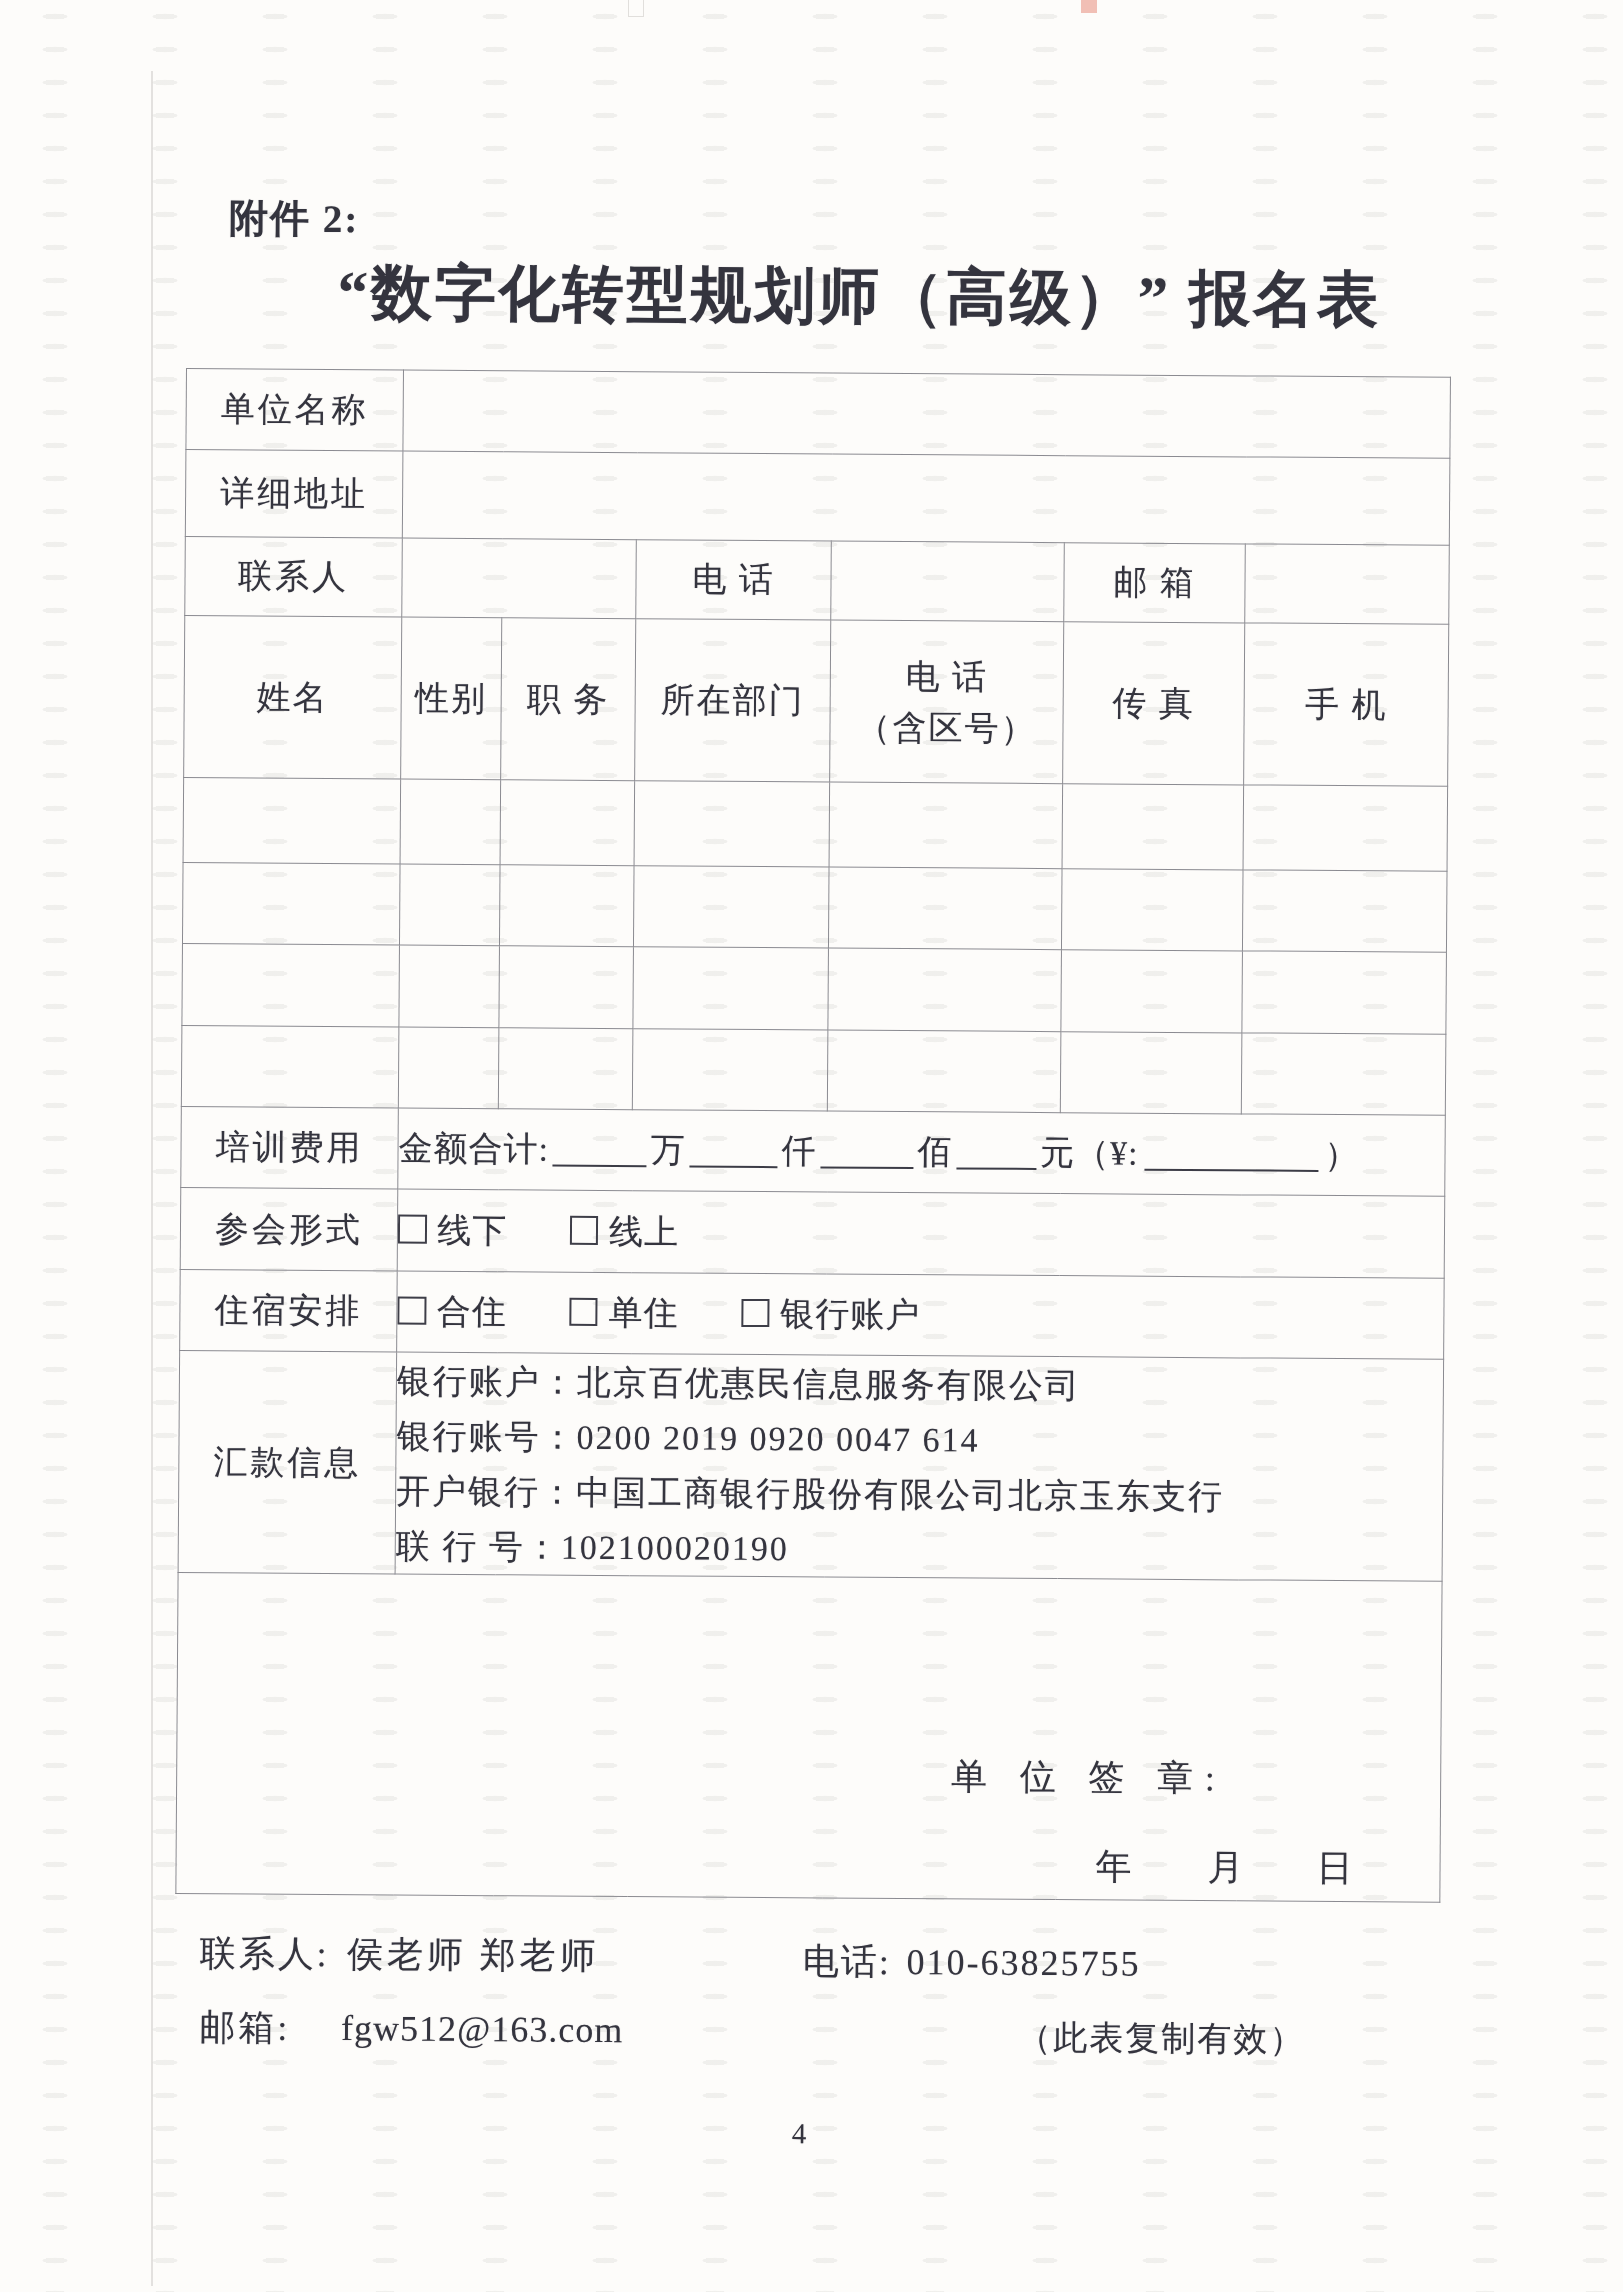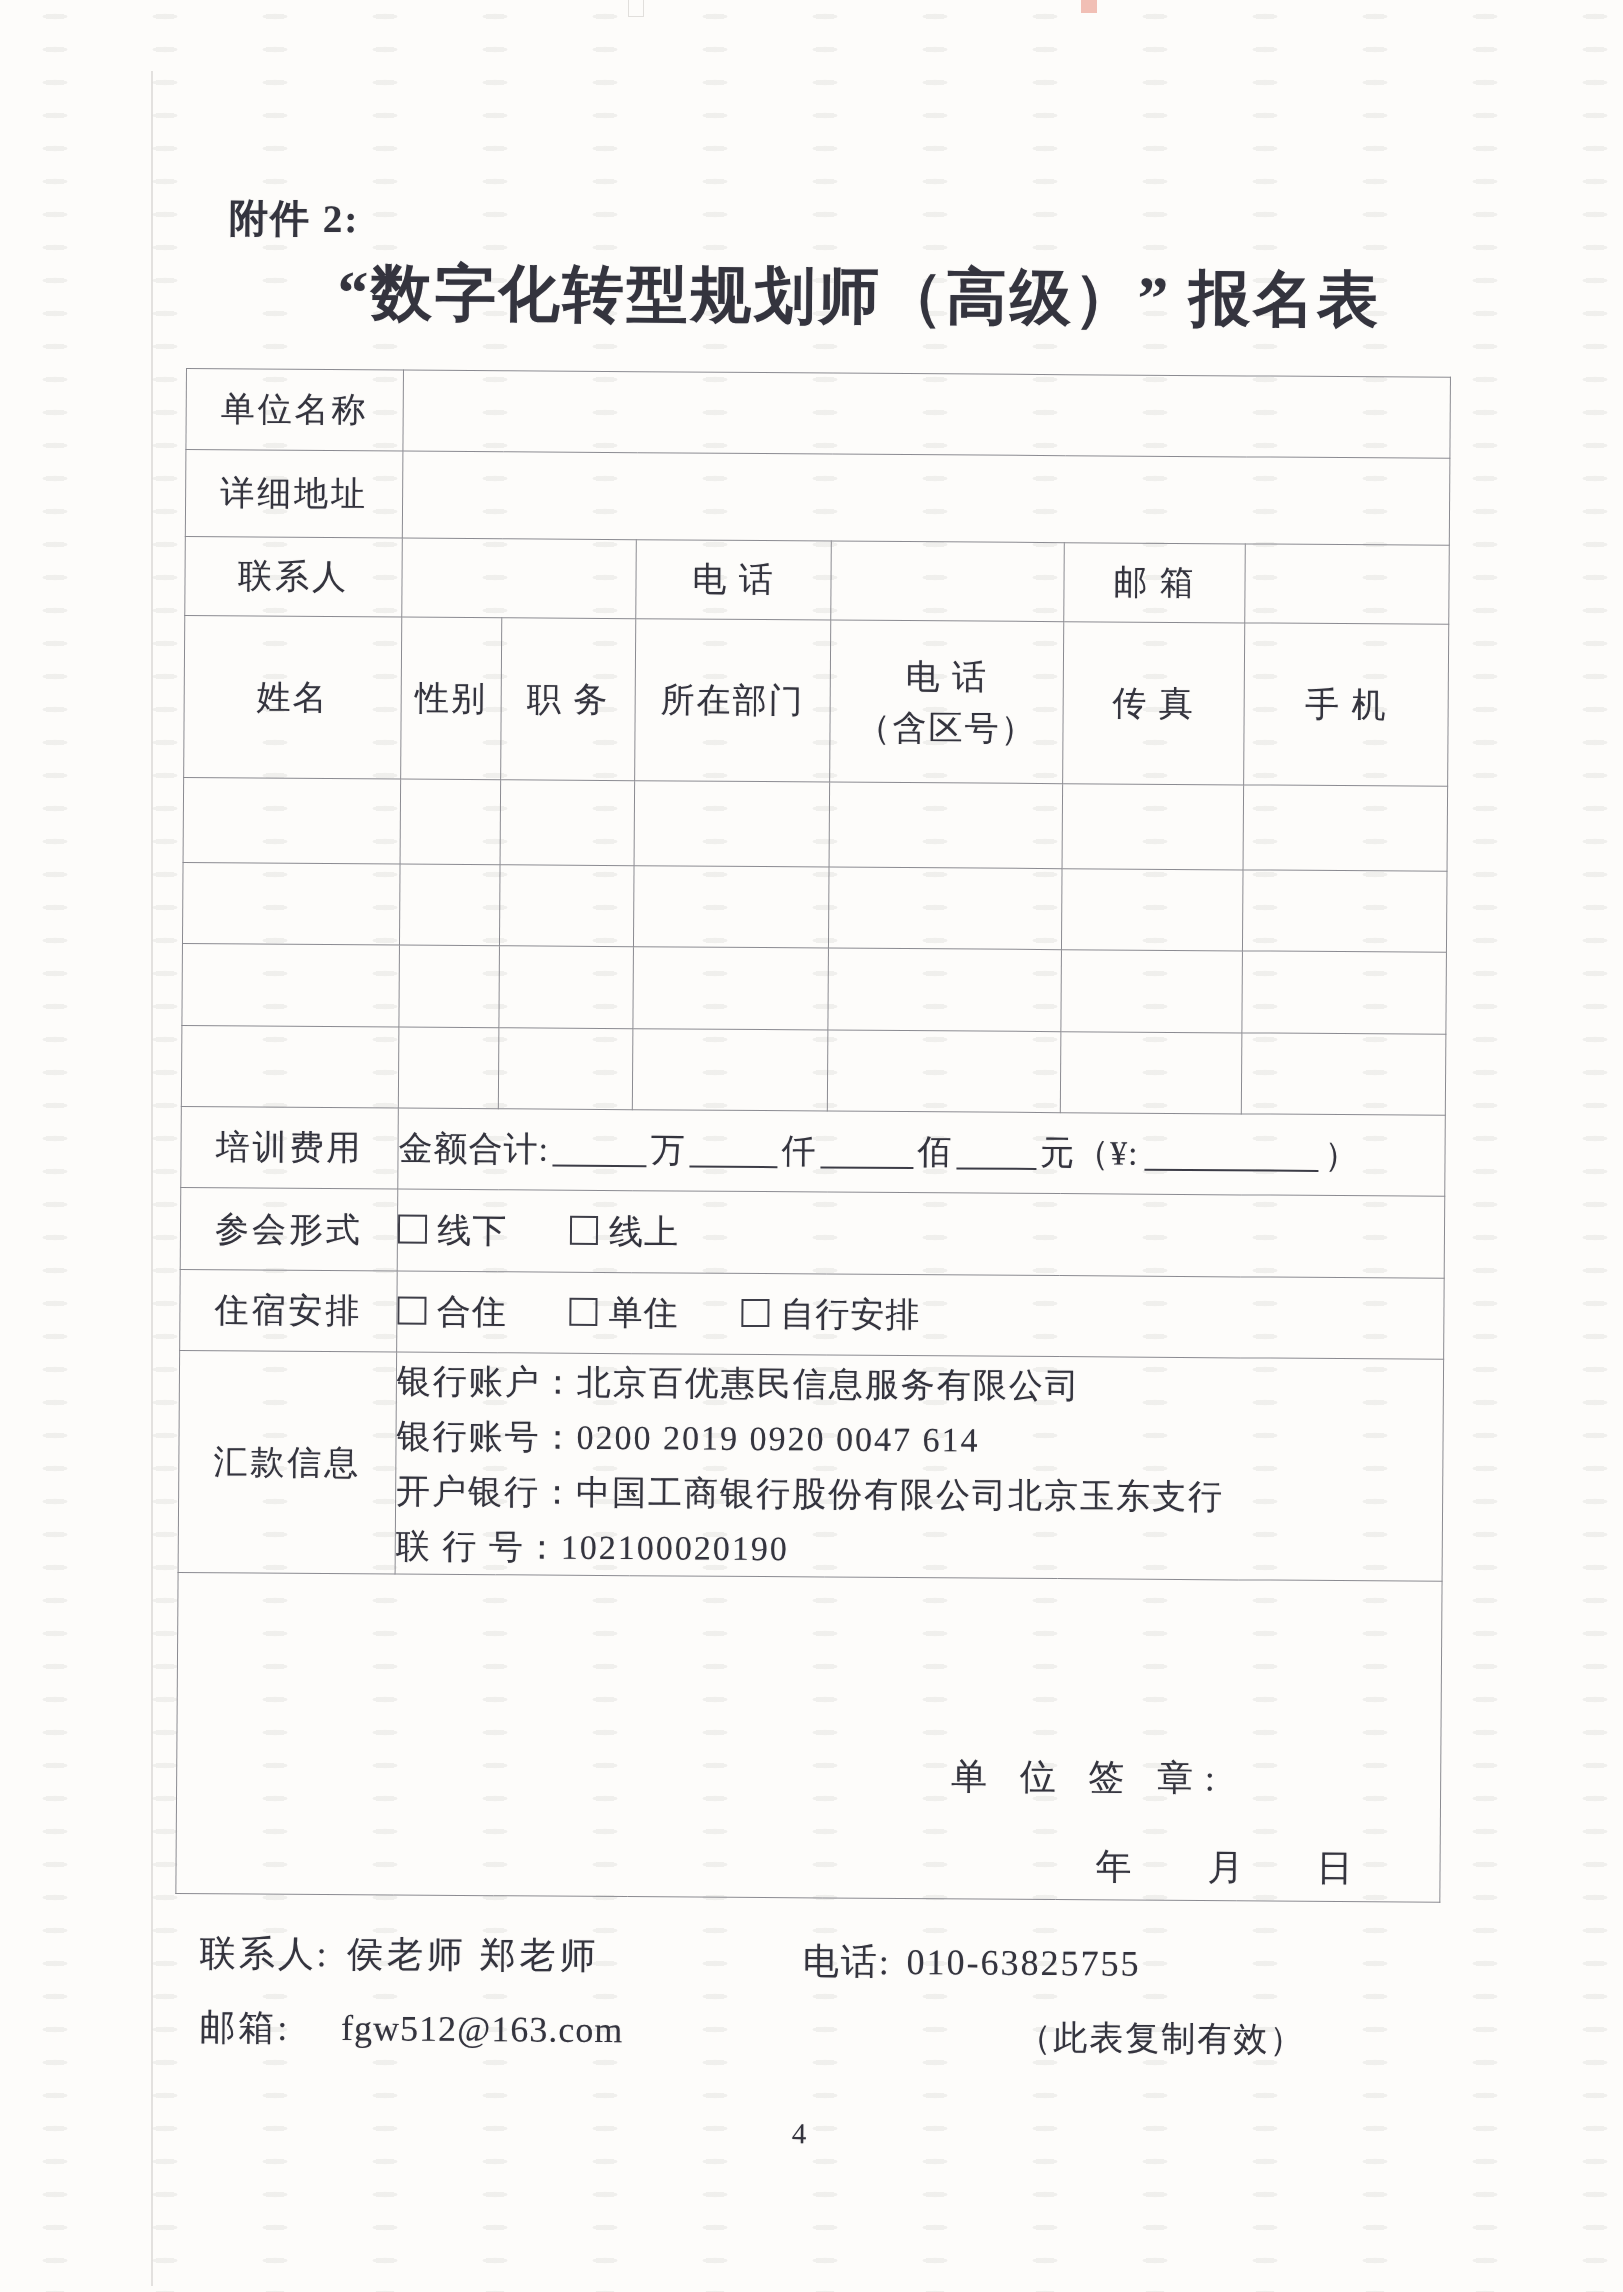--- a/index.html
+++ b/index.html
@@ -207,21 +207,21 @@
           <td colspan="6" class="content-cell">
             <span class="opt"><span class="cb"></span><span>线下</span></span>
             <span class="opt"><span class="cb"></span><span>线上</span></span>
           </td>
         </tr>
         <tr style="height:81px;">
           <td class="label-cell">住宿安排</td>
           <td colspan="6" class="content-cell">
             <span class="opt"><span class="cb"></span><span>合住</span></span>
             <span class="opt"><span class="cb"></span><span>单住</span></span>
-            <span class="opt"><span class="cb"></span><span>自行安排</span></span>
+            <span class="opt"><span class="cb"></span><span>银行账户</span></span>
           </td>
         </tr>
         <tr style="height:222px;">
           <td class="label-cell">汇款信息</td>
           <td colspan="6" class="content-cell">
             <div class="remit-line">银行账户：北京百优惠民信息服务有限公司</div>
             <div class="remit-line">银行账号：0200 2019 0920 0047 614</div>
             <div class="remit-line">开户银行：中国工商银行股份有限公司北京玉东支行</div>
             <div class="remit-line">联 行 号：102100020190</div>
           </td>

